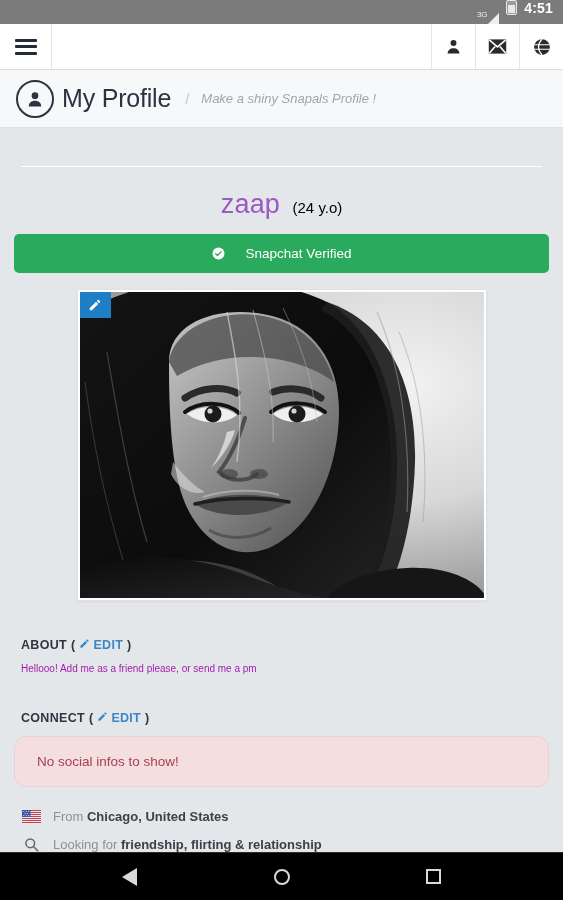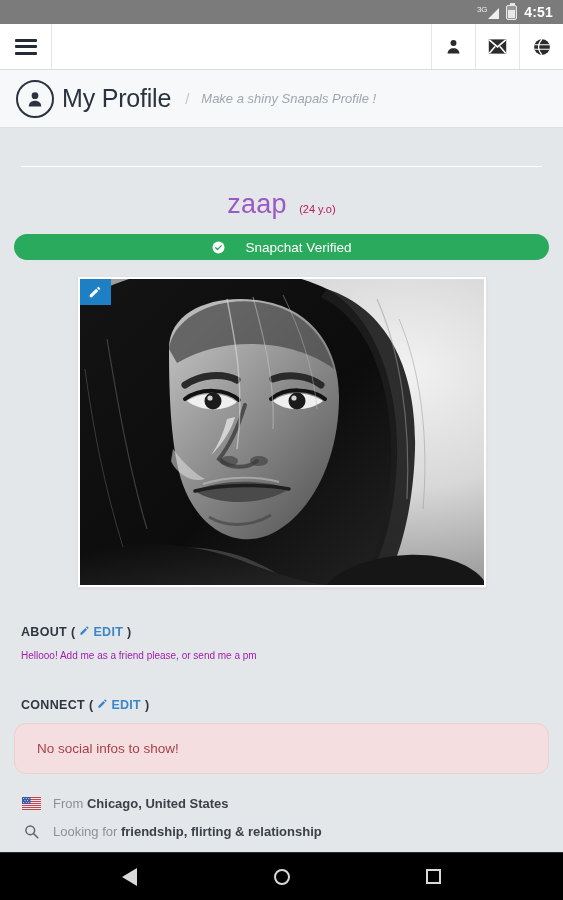--- a/index.html
+++ b/index.html
@@ -19,21 +19,20 @@
     display: flex;
     flex-direction: column;
     background: #e4e7ea;
   }
 
   
   .status-bar {
     height: 24px;
     background: #7b7b7b;
     display: flex;
-    align-items: center;
     justify-content: flex-end;
     padding-right: 10px;
     gap: 7px;
     flex: 0 0 24px;
   }
   .status-net {
     display: flex;
     align-items: flex-end;
     gap: 1px;
     color: #ffffff;
@@ -170,30 +169,30 @@
     text-align: center;
     margin-top: 22px;
     white-space: nowrap;
   }
   .username {
     font-size: 27px;
     color: #9b59c4;
     letter-spacing: 0.2px;
   }
   .age {
-    font-size: 11px;
-    color: #be185d;
+    font-size: 15px;
+    color: #000000;
     margin-left: 8px;
   }
 
   .verified-banner {
     margin-top: 14px;
-    height: 26px;
+    height: 39px;
     background: #2aaa5c;
-    border-radius: 13px;
+    border-radius: 5px;
     color: #ffffff;
     font-size: 13.5px;
     display: flex;
     align-items: center;
     justify-content: center;
     gap: 21px;
     cursor: pointer;
   }
   .verified-banner svg { display: block; }
 

